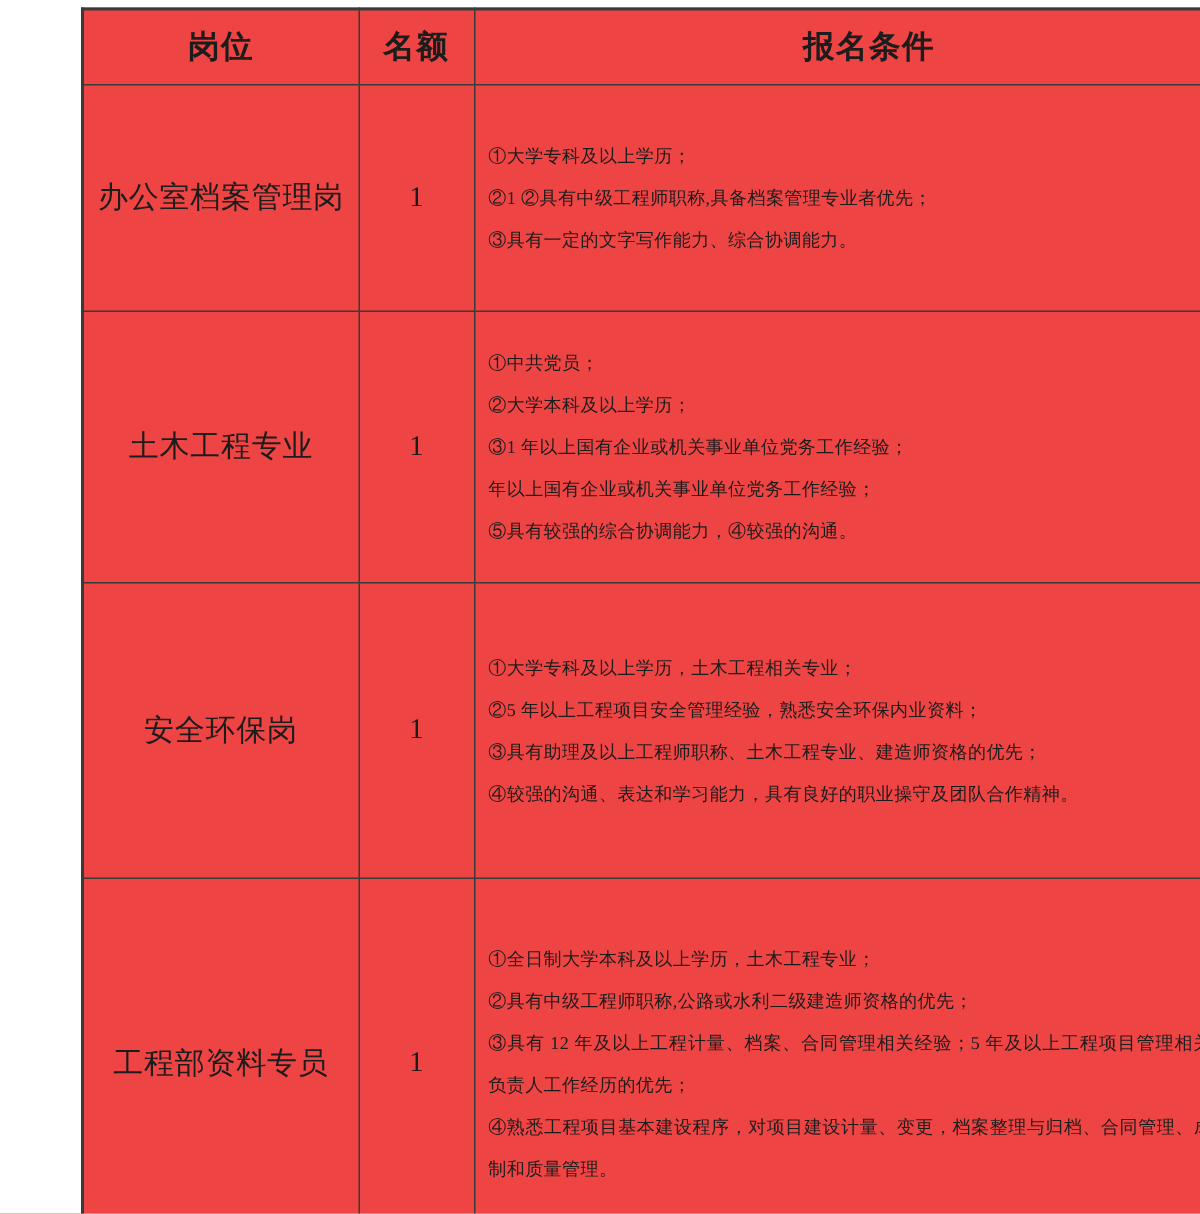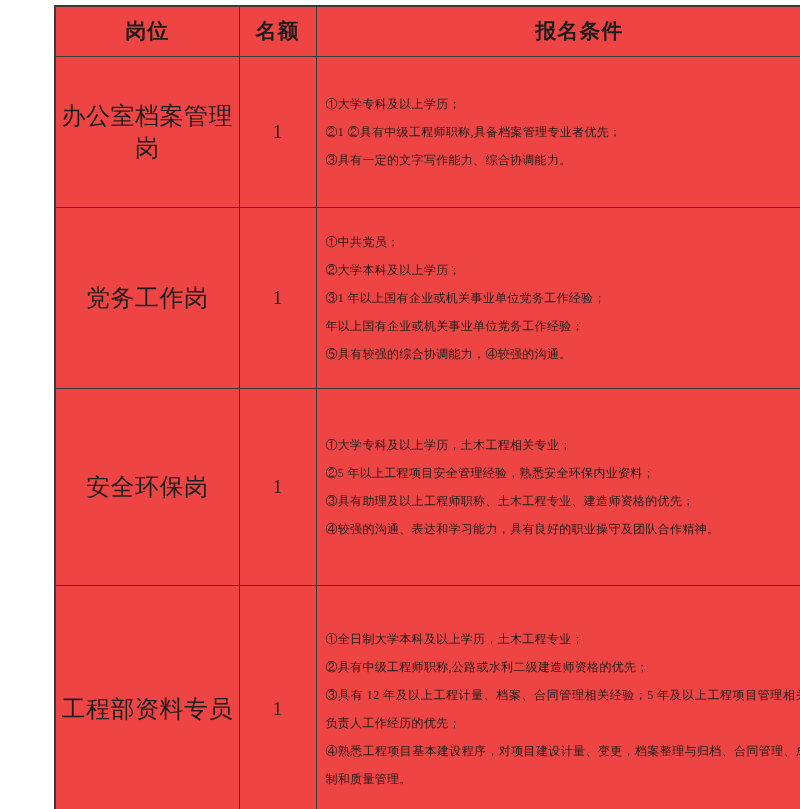--- a/index.html
+++ b/index.html
@@ -43,21 +43,21 @@
 
   th.header-cell {
     font-size: 21px;
     font-weight: bold;
     text-align: center;
     letter-spacing: 1px;
     padding: 0 2px;
   }
   td.cell-position {
     text-align: center;
-    font-size: 24px;
+    font-size: 20px;
     letter-spacing: 0.5px;
     padding: 0 4px;
   }
   td.cell-quota {
     text-align: center;
     font-size: 19px;
     padding: 0 2px;
   }
   td.cell-conditions {
     padding: 20px 9px;
@@ -90,21 +90,21 @@
       <tr class="r-0">
         <td class="cell-position">办公室档案管理岗</td>
         <td class="cell-quota">1</td>
         <td class="cell-conditions">
           <div class="cond-line">①大学专科及以上学历；</div>
           <div class="cond-line">②1 ②具有中级工程师职称,具备档案管理专业者优先；</div>
           <div class="cond-line">③具有一定的文字写作能力、综合协调能力。</div>
         </td>
       </tr>
       <tr class="r-1">
-        <td class="cell-position">党务工作岗</td>
+        <td class="cell-position">土木工程专业</td>
         <td class="cell-quota">1</td>
         <td class="cell-conditions">
           <div class="cond-line">①中共党员；</div>
           <div class="cond-line">②大学本科及以上学历；</div>
           <div class="cond-line">③1 年以上国有企业或机关事业单位党务工作经验；</div>
           <div class="cond-line">年以上国有企业或机关事业单位党务工作经验；</div>
           <div class="cond-line">⑤具有较强的综合协调能力，④较强的沟通。</div>
         </td>
       </tr>
       <tr class="r-2">

